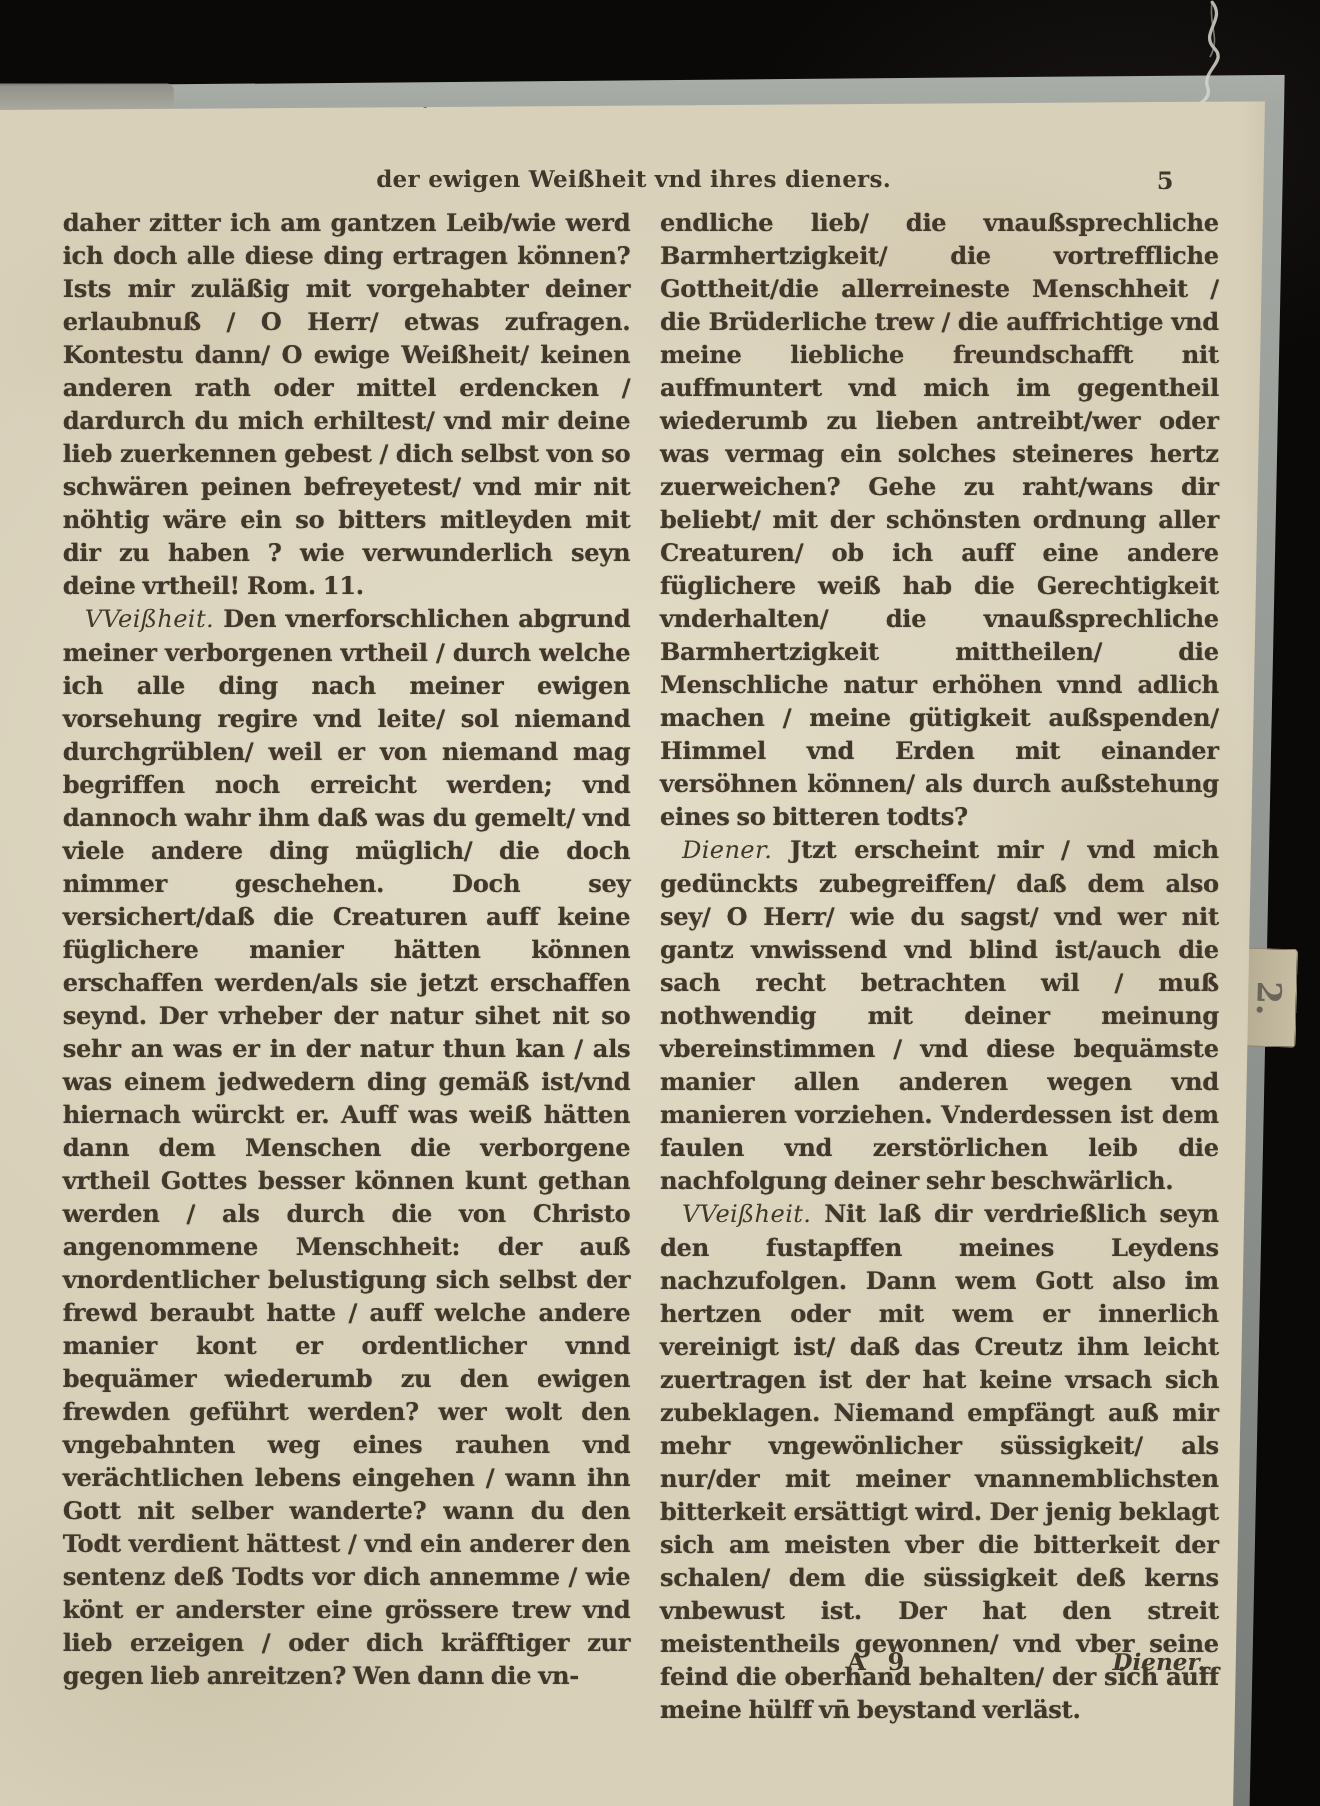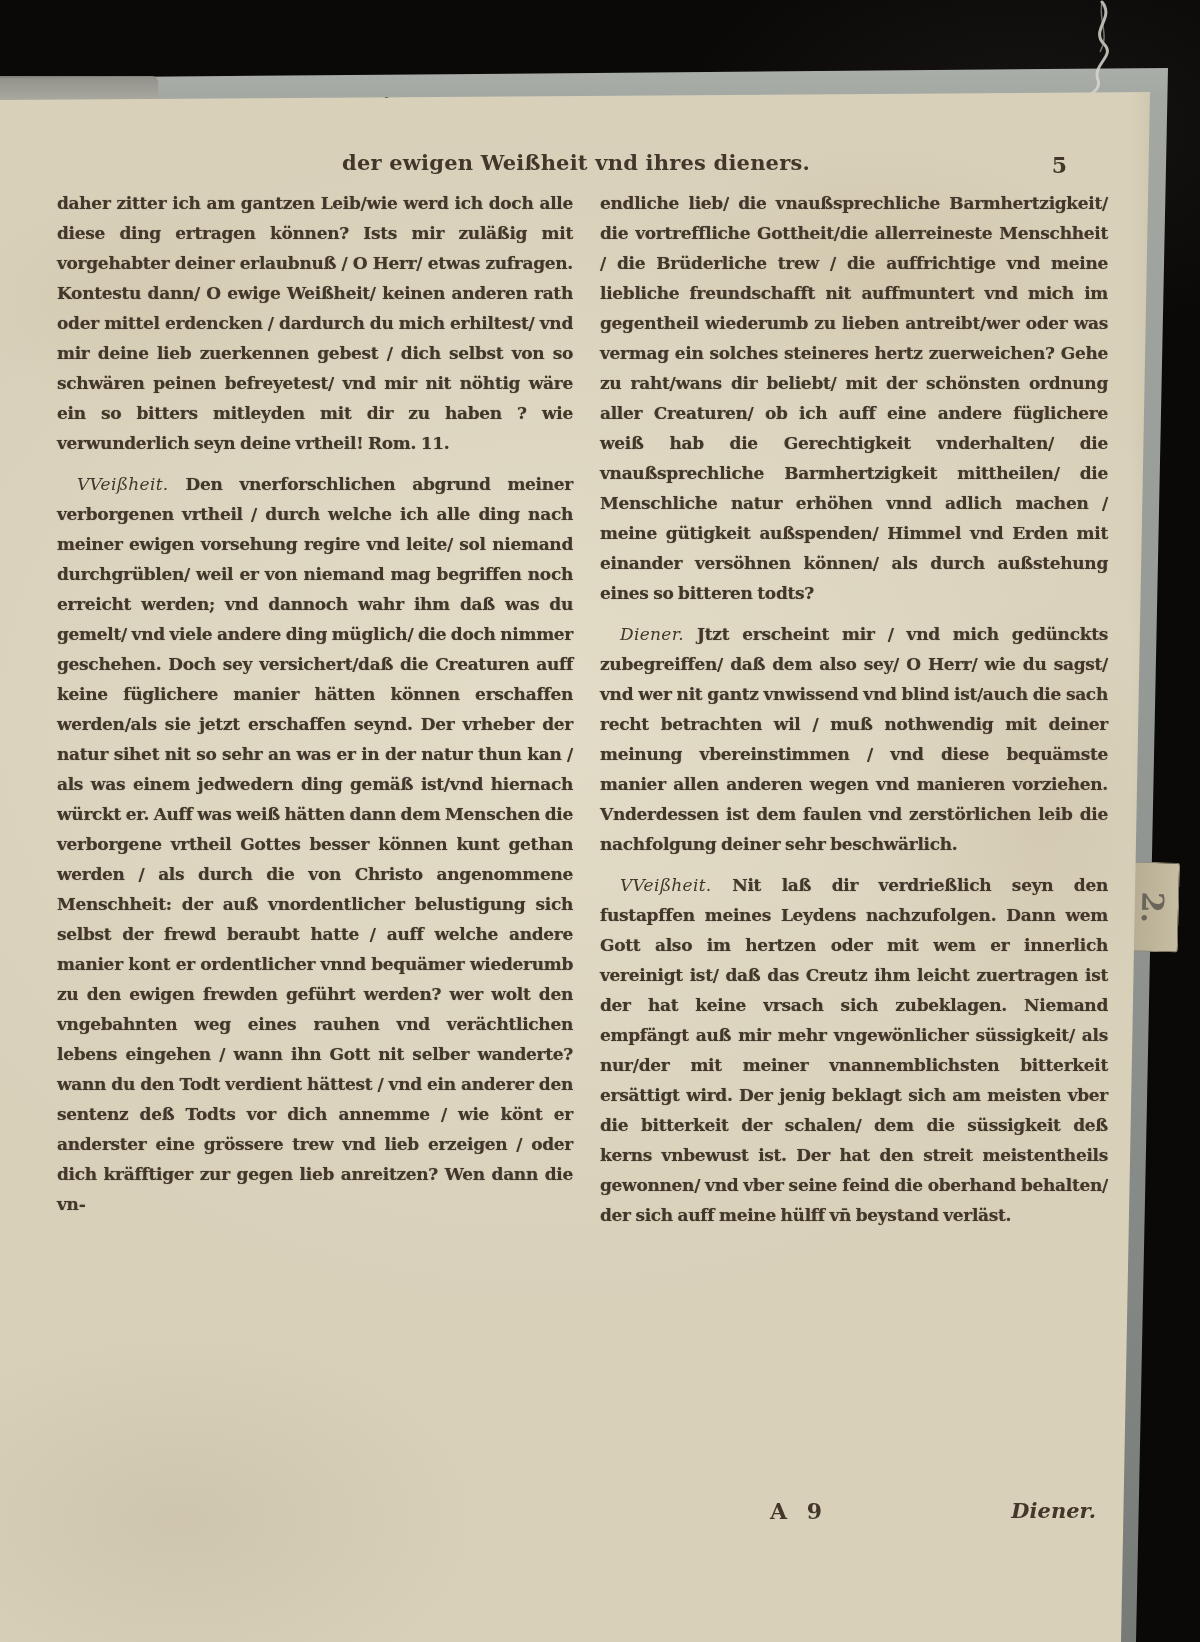--- a/index.html
+++ b/index.html
@@ -42,24 +42,24 @@
       radial-gradient(ellipse 900px 760px at 540px 720px, rgba(255,252,238,0.28), transparent 78%);
     background-color:var(--paper,#d8d0b9);padding-left:36px;}
   .page-header{position:absolute;top:150px;left:57px;width:1038px;height:32px;}
   .header-title{display:block;text-align:center;font-size:21px;font-weight:700;
     color:var(--ink,#42372a);letter-spacing:0.2px;}
   .page-num{position:absolute;right:28px;top:2px;font-size:22px;font-weight:700;
     color:var(--ink,#42372a);}
   .col{position:absolute;top:188px;}
   .col-left{left:57px;width:516px;}
   .col-right{left:600px;width:508px;}
-  p.para{margin:0;font-size:17px;line-height:30px;text-align:justify;
+  p.para{margin:0;font-size:22px;line-height:30px;text-align:justify;
     font-weight:700;color:var(--ink,#42372a);letter-spacing:-0.3px;word-spacing:-1px;
     text-shadow:0 0 1px rgba(62,52,40,0.55);}
-  p.para.indent{text-indent:20px;margin-top:11px;}
+  p.para.indent{text-indent:20px;}
   .speaker{font-weight:400;font-style:italic;letter-spacing:0.3px;text-shadow:none;}
   .page-footer-signature{position:absolute;left:770px;top:1498px;font-size:22px;
     font-weight:700;color:var(--ink,#42372a);letter-spacing:6px;}
   .page-footer-catchword{position:absolute;left:940px;top:1498px;width:156px;
     text-align:right;font-size:21px;font-style:italic;font-weight:700;
     color:var(--ink,#42372a);}
   .speck{position:absolute;border-radius:50%;background:#2e2b26;}
 </style>
 </head>
 <body>

